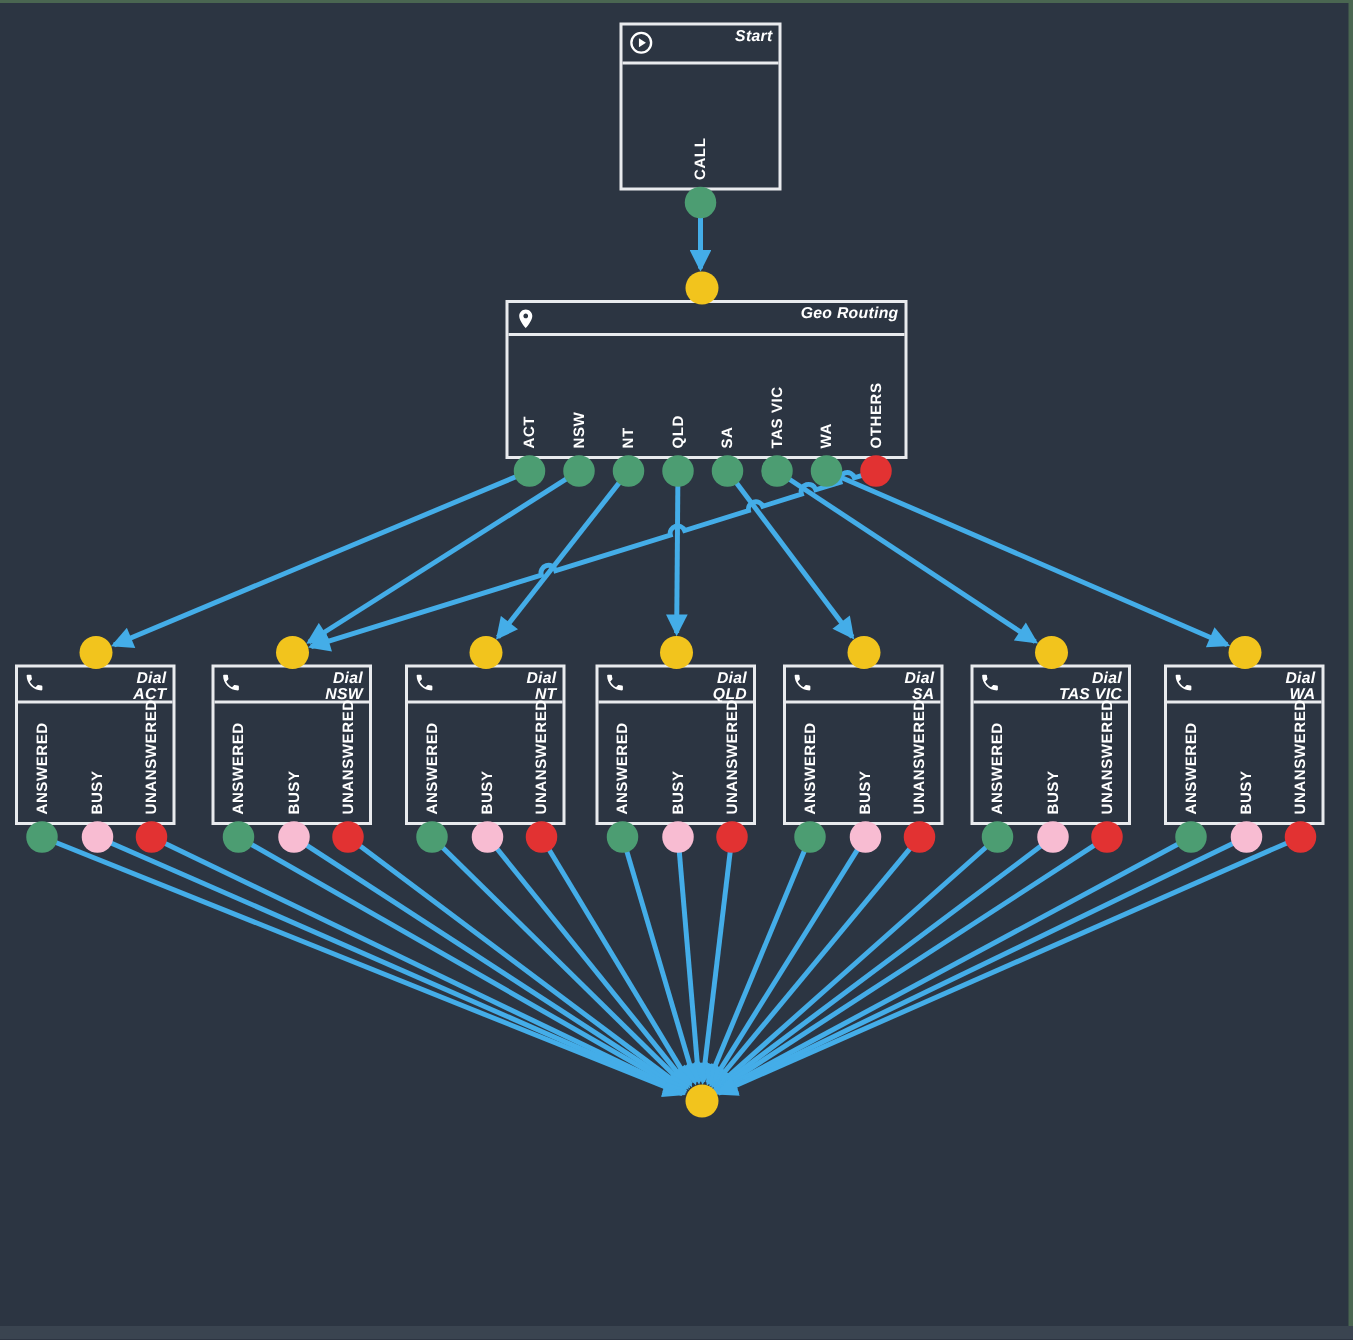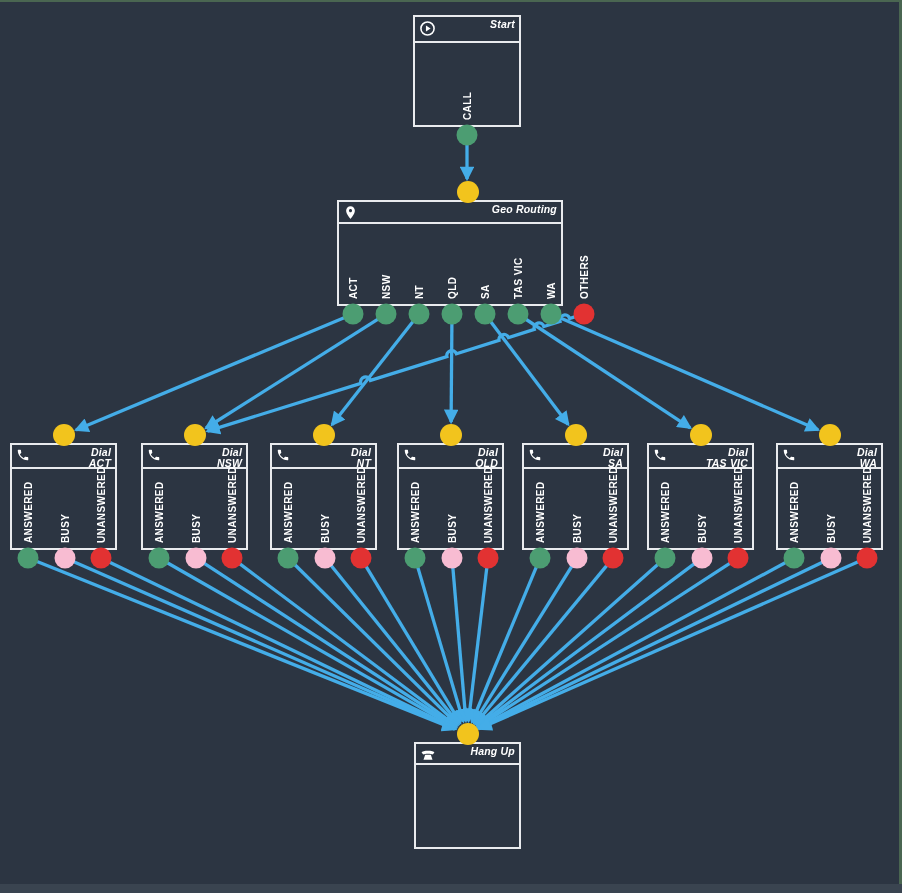--- a/index.html
+++ b/index.html
@@ -76,21 +76,21 @@
             <path d="M9.8 7.8l6.6 4.2-6.6 4.2z" fill="#fff"></path>
           </svg>
         </div>
         <div class="ttl">
           <div class="title-line">Start</div>
         </div>
       </div>
     </div>
     <div class="dot" style="left: 467px; top: 135px; background: rgb(76, 157, 114);"></div>
     <div class="vlabel" style="left: 462px; top: 120px; color: rgb(255, 255, 255);">CALL</div>
-    <div class="node" style="left: 337px; top: 200px; width: 226px; height: 106px; background: rgb(44, 53, 66); border-color: rgb(233, 235, 238);">
+    <div class="node" style="left: 337px; top: 200px; width: 268px; height: 106px; background: rgb(44, 53, 66); border-color: rgb(233, 235, 238);">
       <div class="hdr" style="height: 22px; border-bottom-color: rgb(233, 235, 238);">
         <div class="ico">
           <svg viewBox="0 0 24 24" width="15" height="15">
             <path d="M12 2C8.13 2 5 5.13 5 9c0 5.25 7 13 7 13s7-7.75 7-13c0-3.87-3.13-7-7-7zm0 9.5c-1.38 0-2.5-1.12-2.5-2.5s1.12-2.5 2.5-2.5 2.5 1.12 2.5 2.5-1.12 2.5-2.5 2.5z" fill="#fff"></path>
           </svg>
         </div>
         <div class="ttl">
           <div class="title-line">Geo Routing</div>
         </div>
       </div>
@@ -245,27 +245,14 @@
         </div>
       </div>
     </div>
     <div class="dot" style="left: 829.5px; top: 435px; background: rgb(242, 196, 29); width: 22px; height: 22px;"></div>
     <div class="dot" style="left: 794px; top: 558px; background: rgb(76, 157, 114);"></div>
     <div class="vlabel" style="left: 789px; top: 543px; color: rgb(255, 255, 255);">ANSWERED</div>
     <div class="dot" style="left: 831px; top: 558px; background: rgb(248, 188, 210);"></div>
     <div class="vlabel" style="left: 826px; top: 543px; color: rgb(255, 255, 255);">BUSY</div>
     <div class="dot" style="left: 867px; top: 558px; background: rgb(226, 50, 50);"></div>
     <div class="vlabel" style="left: 862px; top: 543px; color: rgb(255, 255, 255);">UNANSWERED</div>
-    <div class="node" style="left: 414px; top: 742px; width: 107px; height: 107px; background: rgb(44, 53, 66); border-color: rgb(233, 235, 238);">
-      <div class="hdr" style="height: 21px; border-bottom-color: rgb(233, 235, 238);">
-        <div class="ico">
-          <svg viewBox="0 0 24 24" width="16" height="16">
-            <path d="M2.5 8.5C3 4.8 21 4.8 21.5 8.5L18.8 11.2C17 9.6 7 9.6 5.2 11.2Z" fill="#fff"></path>
-            <path d="M7.8 11.5h8.4l2.6 7.5H5.2Z" fill="#fff"></path>
-          </svg>
-        </div>
-        <div class="ttl">
-          <div class="title-line">Hang Up</div>
-        </div>
-      </div>
-    </div>
     <div class="dot" style="left: 467.5px; top: 734px; background: rgb(242, 196, 29); width: 22px; height: 22px;"></div>
   </div>
 
 </body></html>

